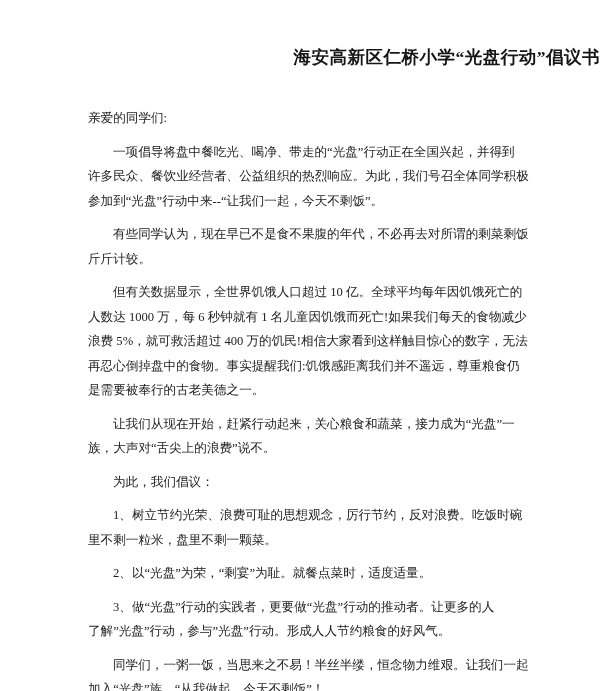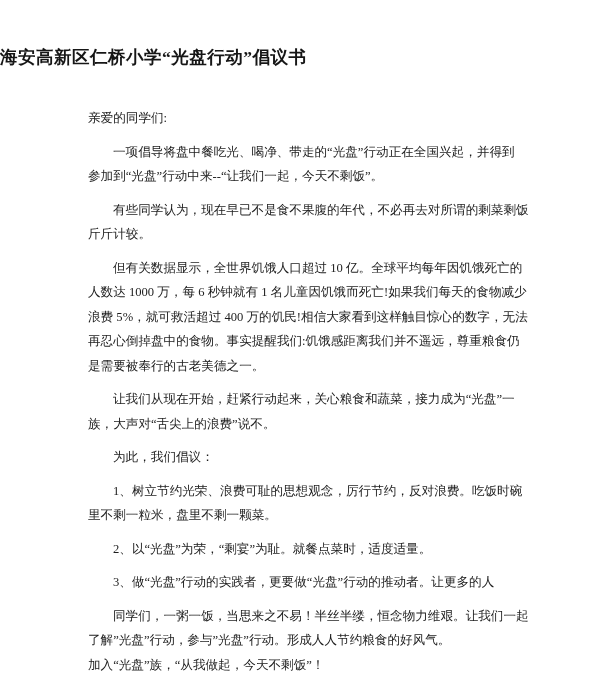--- a/index.html
+++ b/index.html
@@ -7,21 +7,21 @@
     position: relative;
     width: 600px;
     height: 691px;
     background: #ffffff;
     color: #1c1c1c;
     font-family: "Liberation Serif", "DejaVu Serif", serif;
     overflow: hidden;
   }
   .title {
     padding-top: 45px;
-    text-align: left;
+    text-align: right;
     font-size: 17.5px;
     font-weight: bold;
     line-height: 24px;
     letter-spacing: 0.5px;
     color: #161616;
   }
   .content {
     margin-left: 88px;
     margin-right: 58px;
     font-size: 12.6px;
@@ -52,37 +52,38 @@
 <body>
 
 <div class="page">
   <div class="title">海安高新区仁桥小学“光盘行动”倡议书</div>
 
   <div class="content">
     <div class="salutation">亲爱的同学们:</div>
 
     <div class="paragraphs">
         <div class="para-line first">一项倡导将盘中餐吃光、喝净、带走的“光盘”行动正在全国兴起，并得到</div>
+        <div class="para-line">许多民众、餐饮业经营者、公益组织的热烈响应。为此，我们号召全体同学积极</div>
         <div class="para-line">参加到“光盘”行动中来--“让我们一起，今天不剩饭”。</div>
         <div class="para-line first">有些同学认为，现在早已不是食不果腹的年代，不必再去对所谓的剩菜剩饭</div>
         <div class="para-line">斤斤计较。</div>
         <div class="para-line first">但有关数据显示，全世界饥饿人口超过 10 亿。全球平均每年因饥饿死亡的</div>
         <div class="para-line">人数达 1000 万，每 6 秒钟就有 1 名儿童因饥饿而死亡!如果我们每天的食物减少</div>
         <div class="para-line">浪费 5%，就可救活超过 400 万的饥民!相信大家看到这样触目惊心的数字，无法</div>
         <div class="para-line">再忍心倒掉盘中的食物。事实提醒我们:饥饿感距离我们并不遥远，尊重粮食仍</div>
         <div class="para-line">是需要被奉行的古老美德之一。</div>
         <div class="para-line first">让我们从现在开始，赶紧行动起来，关心粮食和蔬菜，接力成为“光盘”一</div>
         <div class="para-line">族，大声对“舌尖上的浪费”说不。</div>
         <div class="para-line first">为此，我们倡议：</div>
         <div class="para-line first">1、树立节约光荣、浪费可耻的思想观念，厉行节约，反对浪费。吃饭时碗</div>
         <div class="para-line">里不剩一粒米，盘里不剩一颗菜。</div>
         <div class="para-line first">2、以“光盘”为荣，“剩宴”为耻。就餐点菜时，适度适量。</div>
         <div class="para-line first">3、做“光盘”行动的实践者，更要做“光盘”行动的推动者。让更多的人</div>
+        <div class="para-line">了解”光盘”行动，参与”光盘”行动。形成人人节约粮食的好风气。</div>
         <div class="para-line first">同学们，一粥一饭，当思来之不易！半丝半缕，恒念物力维艰。让我们一起</div>
-        <div class="para-line">了解”光盘”行动，参与”光盘”行动。形成人人节约粮食的好风气。</div>
         <div class="para-line">加入“光盘”族，“从我做起，今天不剩饭”！</div>
       </div>
 
     <div class="closing">
       <div class="signature">海安高新区仁桥小学教导处</div>
       <div class="date">2022 年 6 月 13 日</div>
     </div>
   </div>
 </div>
 

